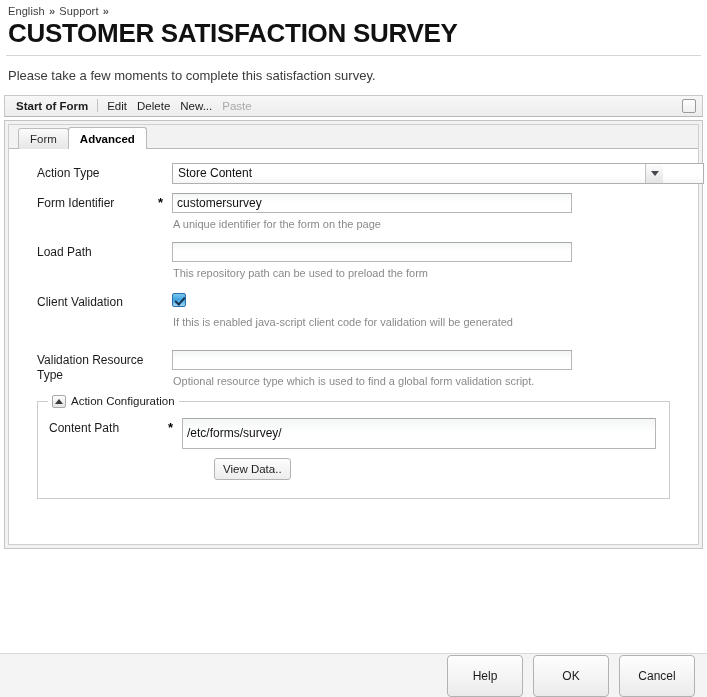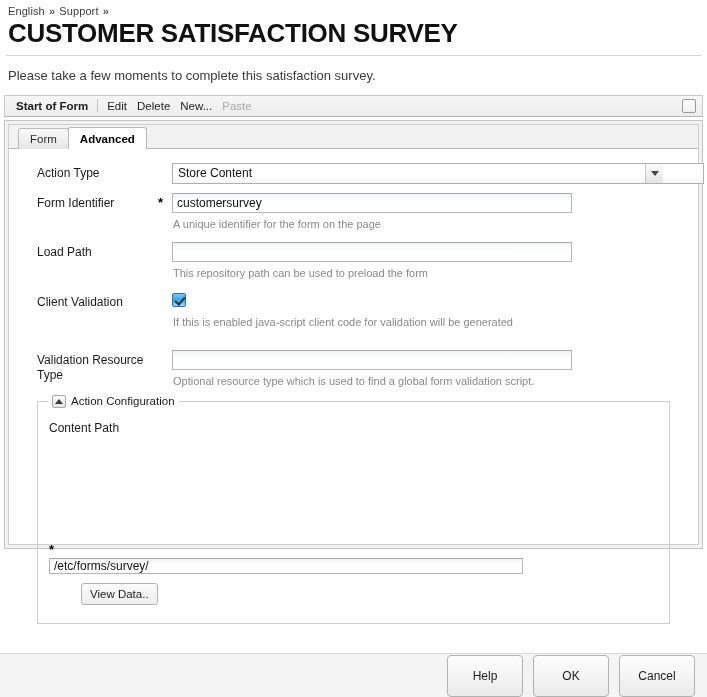--- a/index.html
+++ b/index.html
@@ -298,32 +298,31 @@
   .caret-up {
     width: 0; height: 0;
     border-left: 4px solid transparent;
     border-right: 4px solid transparent;
     border-bottom: 5px solid #3a3a3a;
   }
   .fs-row {
     display: flex;
     align-items: flex-start;
     padding-left: 11px;
-    flex-direction: column;
   }
   .fs-label {
     width: 119px;
     flex: 0 0 119px;
     font-size: 12px;
     color: #1b1b1b;
     padding-top: 3px;
   }
   .txt-cp {
     width: 474px;
-    height: 16px;
+    height: 31px;
     box-sizing: border-box;
     border: 1px solid #b6b6b6;
     border-top-color: #a8a8a8;
     background: linear-gradient(to bottom,#f3f5f6 0%,#ffffff 45%,#ffffff 100%);
     font-family: "Liberation Sans", sans-serif;
     font-size: 12px;
     color: #111;
     padding: 0 4px;
     outline: none;
   }

